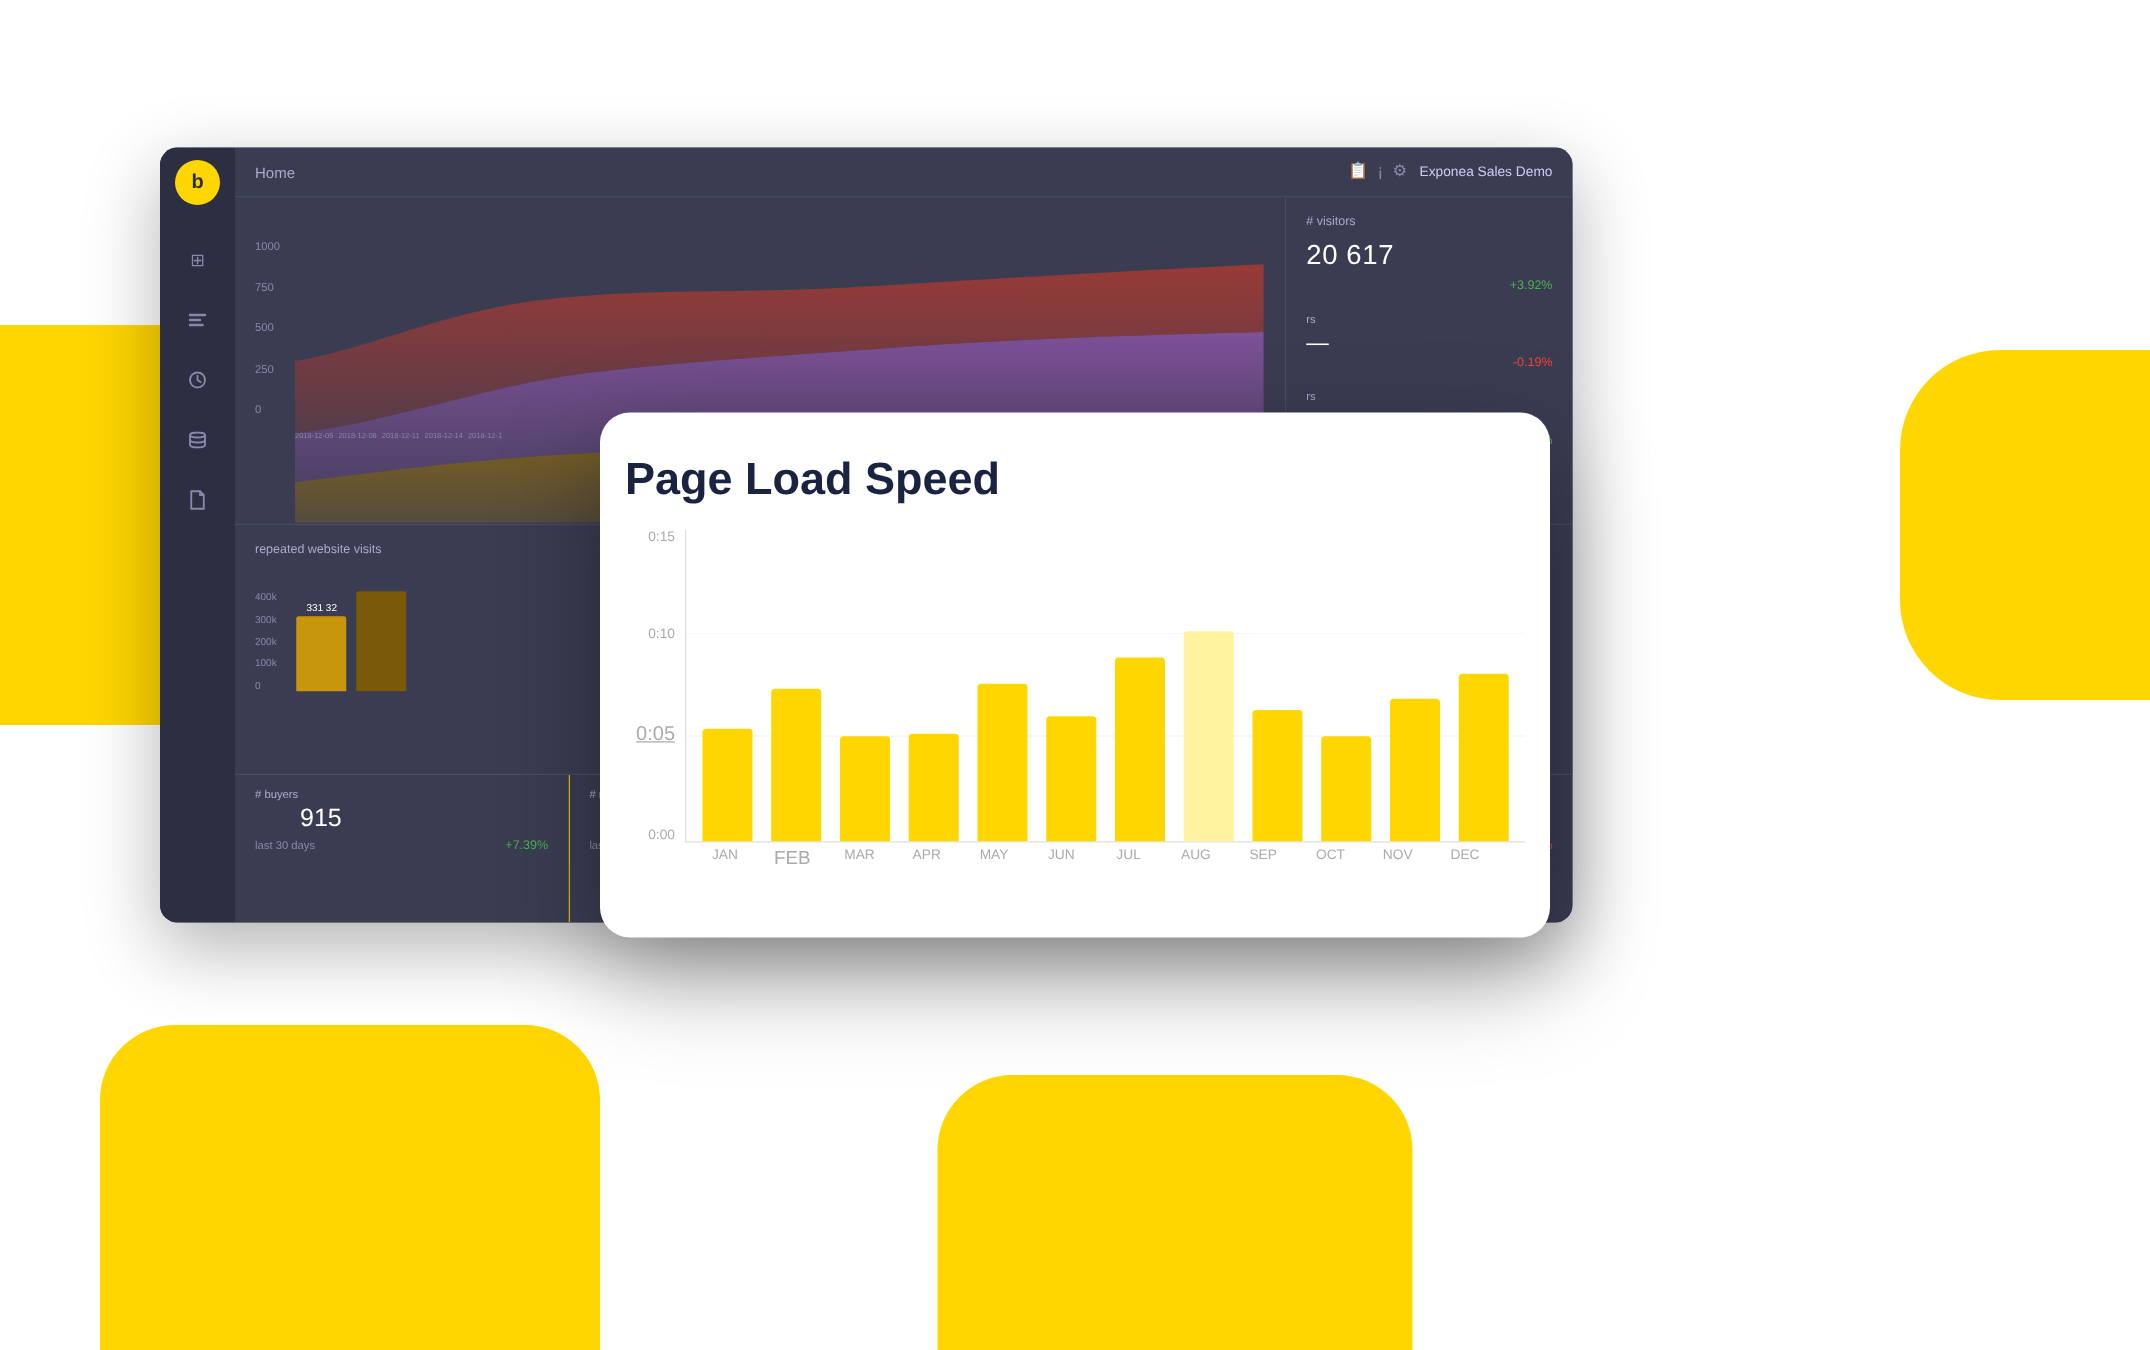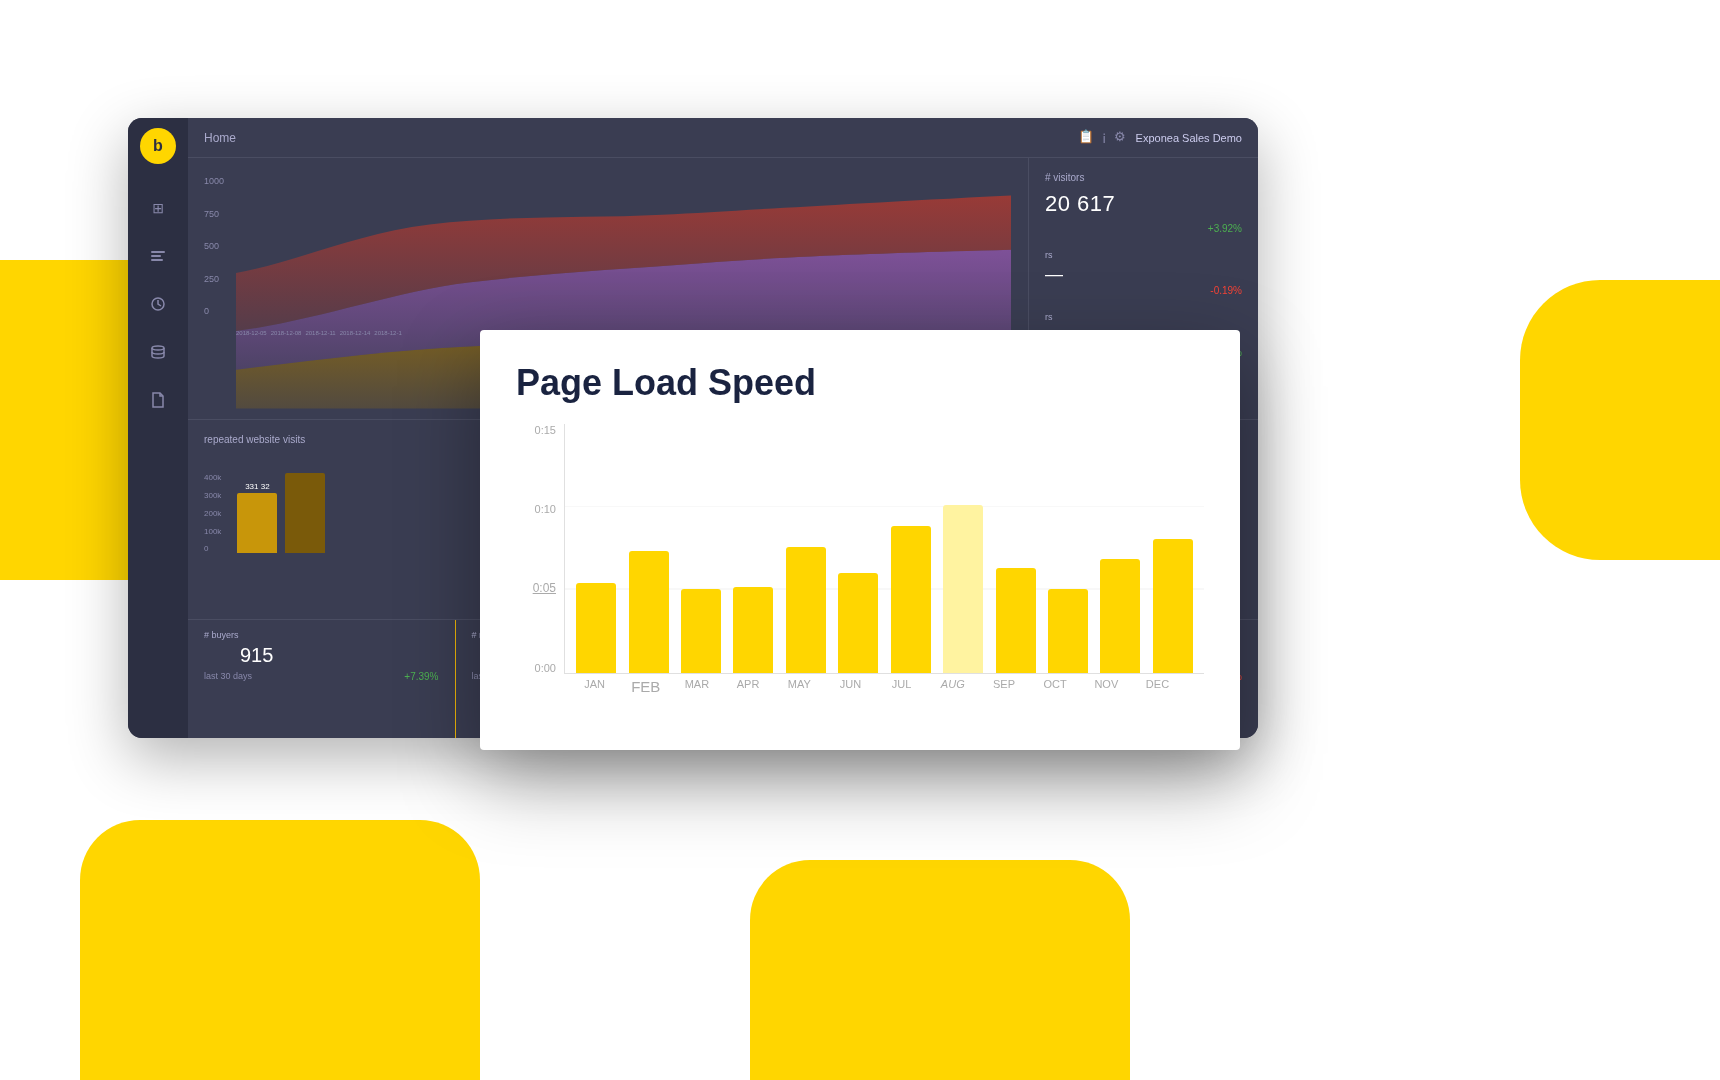--- a/index.html
+++ b/index.html
@@ -183,21 +183,21 @@
 
     
     .traffic-panel {
       grid-column: 1;
       grid-row: 1;
       padding: 14px 16px 0;
     }
     .traffic-chart-area {
       height: 160px;
       position: relative;
-      margin-top: 4px;
+      margin-top: 20px;
     }
     .chart-labels-y {
       position: absolute;
       left: 0;
       top: 0;
       bottom: 20px;
       display: flex;
       flex-direction: column;
       justify-content: space-between;
       font-size: 9px;
@@ -270,24 +270,24 @@
 
     
     .modal-overlay {
       position: absolute;
       left: 50%;
       top: 50%;
       transform: translate(-50%, -50%);
       width: 760px;
       height: 420px;
       background: #ffffff;
-      border-radius: 4px;
+      border-radius: 24px;
       z-index: 10;
       box-shadow: 0 30px 80px rgba(0,0,0,0.35);
-      padding: 32px 36px 28px;
+      padding: 32px 20px 28px;
     }
 
     .modal-title {
       font-size: 36px;
       font-weight: 700;
       color: #1a2340;
       margin-bottom: 20px;
     }
   </style>
 </head>
@@ -501,21 +501,21 @@
 </div>
 
 <div class="modal-overlay">
   <div class="modal-title">Page Load Speed</div>
 
   <div style="position:relative; height:280px;">
 
     <div style="position:absolute; left:0; top:0; bottom:30px; width:48px; display:flex; flex-direction:column; justify-content:space-between; align-items:flex-end; padding-right:8px;">
       <span style="font-size:11px; color:#aaaaaa;">0:15</span>
       <span style="font-size:11px; color:#aaaaaa;">0:10</span>
-      <span style="font-size:12px; color:#aaaaaa;text-decoration:underline;">0:05</span>
+      <span style="font-size:16px; color:#aaaaaa;text-decoration:underline;">0:05</span>
       <span style="font-size:11px; color:#aaaaaa;">0:00</span>
     </div>
 
     <div style="position:absolute; left:48px; right:0; top:0; bottom:30px; border-left:1px solid #e0e0e0; border-bottom:1px solid #e0e0e0; display:flex; align-items:flex-end; padding:0 8px; gap:6px; background: linear-gradient(to bottom, transparent 33%, #f8f8f8 33%, #f8f8f8 33.5%, transparent 33.5%, transparent 66%, #f8f8f8 66%, #f8f8f8 66.5%, transparent 66.5%);">
 
       <div style="flex:1; display:flex; flex-direction:column; align-items:center; gap:0;">
         <div style="width:100%; max-width:40px; height:90px; background:#FFD600; border-radius:3px 3px 0 0;"></div>
       </div>
 
       <div style="flex:1; display:flex; flex-direction:column; align-items:center;">
@@ -564,20 +564,20 @@
     </div>
 
     <div style="position:absolute; left:48px; right:16px; bottom:0; height:26px; display:flex; gap:6px; padding:0 8px;">
       <div style="flex:1; text-align:center; font-size:11px; color:#aaaaaa;">JAN</div>
       <div style="flex:1; text-align:center; font-size:15px; color:#aaaaaa;">FEB</div>
       <div style="flex:1; text-align:center; font-size:11px; color:#aaaaaa;">MAR</div>
       <div style="flex:1; text-align:center; font-size:11px; color:#aaaaaa;">APR</div>
       <div style="flex:1; text-align:center; font-size:11px; color:#aaaaaa;">MAY</div>
       <div style="flex:1; text-align:center; font-size:11px; color:#aaaaaa;">JUN</div>
       <div style="flex:1; text-align:center; font-size:11px; color:#aaaaaa;">JUL</div>
-      <div style="flex:1; text-align:center; font-size:11px; color:#aaaaaa;font-style:italic;">AUG</div>
+      <div style="flex:1; text-align:center; font-size:11px; color:#aaaaaa;">AUG</div>
       <div style="flex:1; text-align:center; font-size:11px; color:#aaaaaa;">SEP</div>
       <div style="flex:1; text-align:center; font-size:11px; color:#aaaaaa;">OCT</div>
       <div style="flex:1; text-align:center; font-size:11px; color:#aaaaaa;">NOV</div>
       <div style="flex:1; text-align:center; font-size:11px; color:#aaaaaa;">DEC</div>
     </div>
   </div>
 </div>
 
 </body></html>

